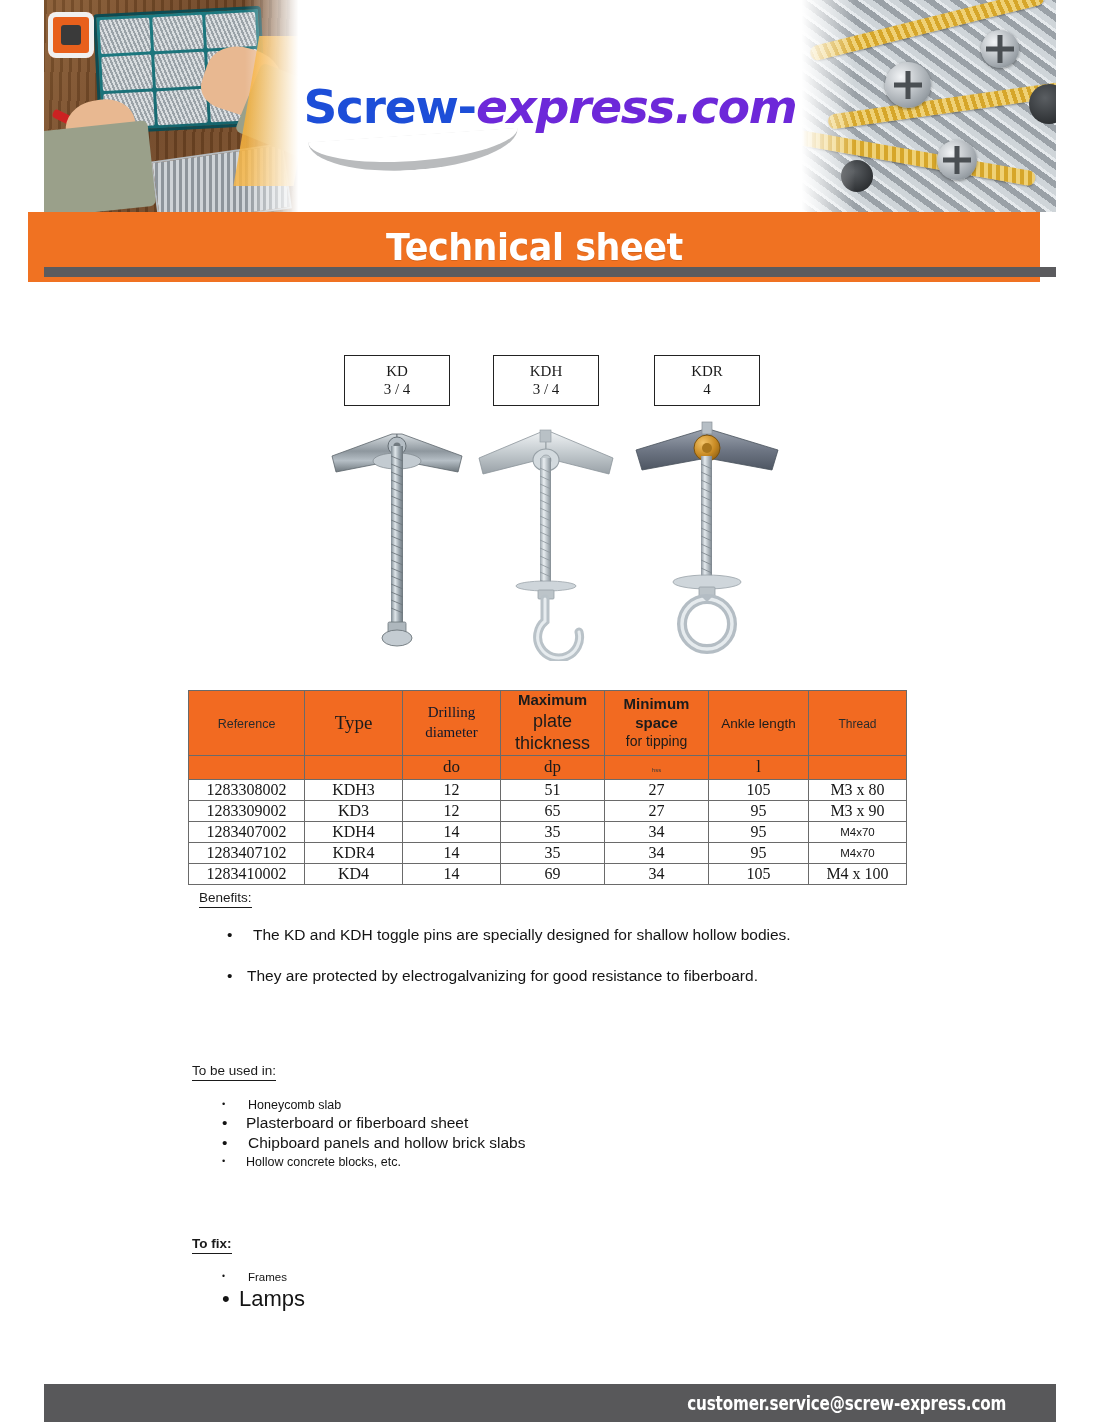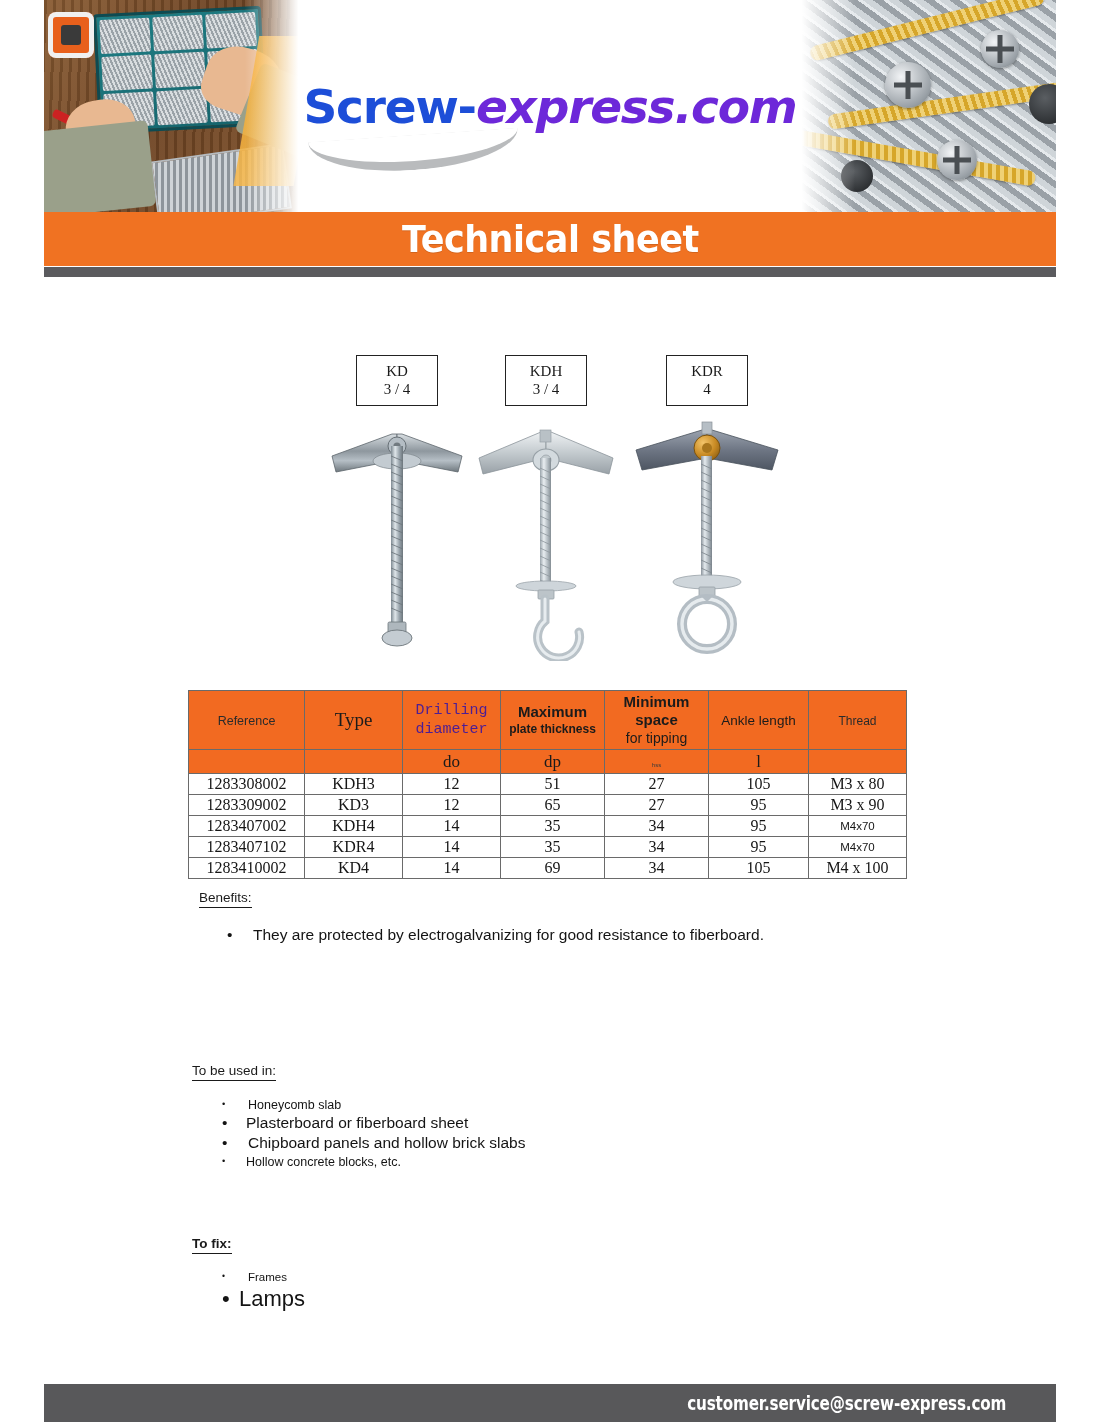--- a/index.html
+++ b/index.html
@@ -195,23 +195,23 @@
   }
   .hero-right .dw1 { left: 232px; top: 84px; }
   .hero-right .dw2 { left: 44px;  top: 160px; width:32px;height:32px; }
   .hero-right .fade-l {
     position: absolute; left: 0; top: 0; width: 58px; height: 100%;
     background: linear-gradient(270deg, rgba(255,255,255,0), #ffffff 92%);
   }
 
   .title-band {
     position: absolute;
-    left: 44px; top: 212px;
+    left: 28px; top: 212px;
     width: 1012px;
-    height: 54px;
+    height: 70px;
     background: #f07222;
     display: flex;
     align-items: center;
     justify-content: center;
   }
   .title-band .title {
     font-family: "DejaVu Sans", sans-serif;
     font-weight: 700;
     font-size: 38px;
     color: #ffffff;
@@ -237,21 +237,21 @@
   .prod {
     position: absolute;
     width: 180px;
     text-align: center;
   }
   .prod-1 { left: 263px; }
   .prod-2 { left: 412px; }
   .prod-3 { left: 573px; }
 
   .prod-label {
-    width: 82px;
+    width: 106px;
     margin: 0 auto;
     border: 1px solid #222;
     background: #fff;
     font-family: "Liberation Serif", serif;
     font-size: 15px;
     line-height: 1.22;
     color: #1a1a1a;
     padding: 6px 2px;
     box-sizing: border-box;
   }
@@ -276,22 +276,22 @@
     height: 58px;
     font-weight: 400;
     color: #1b1b1b;
   }
   .spec-table thead tr.symbols th {
     height: 23px;
   }
   .hdr-a { font-family: "Liberation Sans", sans-serif; font-size: 12.5px; color:#2b2b2b; }
   .hdr-b { font-family: "Liberation Serif", serif; font-size: 19px; }
   .hdr-c { font-family: "Liberation Sans", sans-serif; font-size: 15px; font-weight: 700; color:#1b1b1b; line-height:1.25;}
-  .hdr-c small { font-weight: 700; font-size: 12px; display:block; }
-  .hdr-d { font-family: Liberation Mono, monospace; font-size: 15px; color:#4c1d95; line-height:1.3; }
+  .hdr-c small { font-weight: 400; font-size: 18px; display:block; }
+  .hdr-d { font-family: Liberation Serif, serif; font-size: 15px; color:#0f172a; line-height:1.3; }
   .hdr-e { font-family: "Liberation Sans", sans-serif; font-size: 13.5px; color:#1b1b1b; }
   .hdr-f { font-family: "Liberation Sans", sans-serif; font-size: 12px; color:#2b2b2b; }
 
   .sym { font-family: "Liberation Serif", serif; font-size: 17px; color: #1b1b1b; }
   .sym-tiny { font-family: "Liberation Sans", sans-serif; font-size: 6px; color: #3a3a3a; }
 
   .spec-table tbody td {
     height: 20px;
     font-family: "Liberation Serif", serif;
     font-size: 16px;
@@ -697,20 +697,21 @@
         <td>105</td>
         <td>M4 x 100</td>
       </tr>
     </tbody>
   </table>
 
   <div class="section-head" id="benefits-head">
     <span class="u">Benefits:</span>
   </div>
   <ul class="bullets" id="benefits-list">
+    <li>The KD and KDH toggle pins are specially designed for shallow hollow bodies.</li>
     <li>They are protected by electrogalvanizing for good resistance to fiberboard.</li>
   </ul>
 
   <div class="section-head" id="use-head">
     <span class="u">To be used in:</span>
   </div>
   <ul class="bullets" id="use-list">
     <li class="dotsm">Honeycomb slab</li>
     <li>Plasterboard or fiberboard sheet</li>
     <li>Chipboard panels and hollow brick slabs</li>

